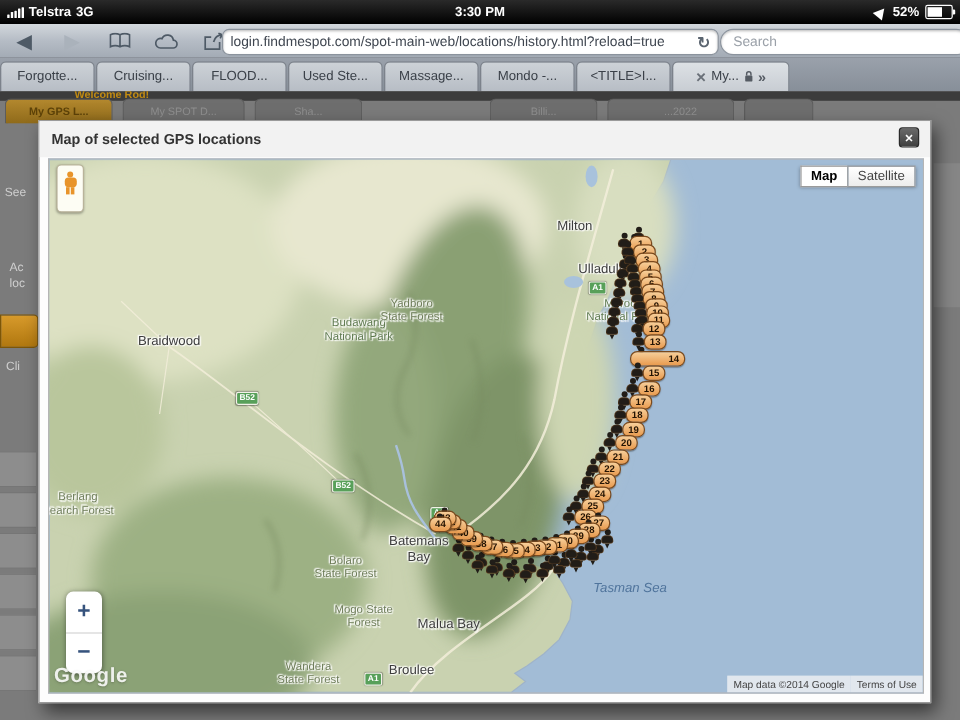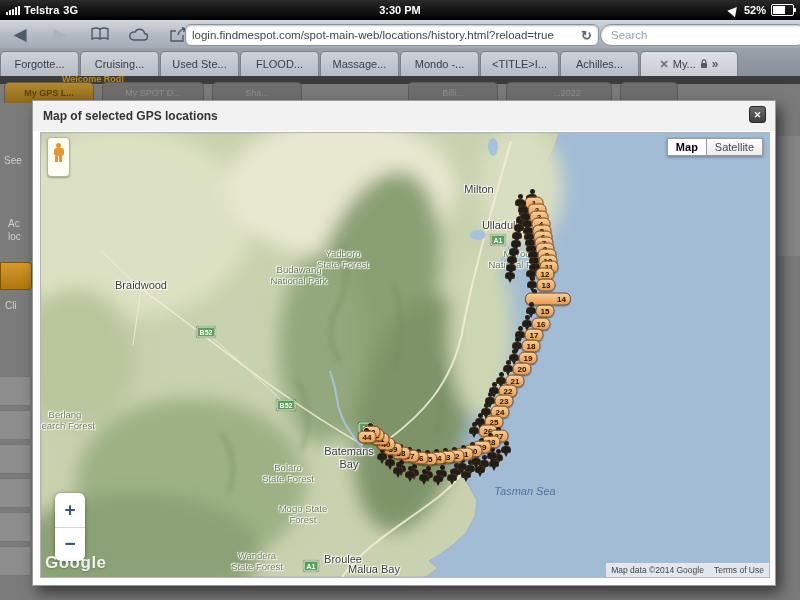--- a/index.html
+++ b/index.html
@@ -177,36 +177,33 @@
 </div>
 
 <div id="tabbar">
     <div class="btab">
       <div>Forgotte...</div>
     </div>
     <div class="btab">
       <div>Cruising...</div>
     </div>
     <div class="btab">
+      <div>FLOOD...</div>
+    </div>
+    <div class="btab">
       <div>Used Ste...</div>
-    </div>
-    <div class="btab">
-      <div>FLOOD...</div>
     </div>
     <div class="btab">
       <div>Massage...</div>
     </div>
     <div class="btab">
       <div>Mondo -...</div>
     </div>
     <div class="btab">
       <div>&lt;TITLE&gt;I...</div>
-    </div>
-    <div class="btab">
-      <div>Achilles...</div>
     </div>
     <div class="btab active">
       <div class="closex">✕</div>
       <div>My...</div>
       <span>
         <svg width="8" height="10" viewBox="0 0 8 10">
           <rect x="1" y="4" width="6" height="5" rx="1" fill="#555b63"></rect>
           <path d="M2.2,4 V2.6 a1.8,1.8 0 0 1 3.6,0 V4" fill="none" stroke="#555b63" stroke-width="1.2"></path>
         </svg>
       </span>
@@ -320,21 +317,21 @@
       <div class="maplabel park" style="left: 258px; top: 143px;">Budawang
 National Park</div>
       <div class="maplabel forest" style="left: 302px; top: 127px;">Yadboro
 State Forest</div>
       <div class="maplabel forest" style="left: 24px; top: 288px;">Berlang
 Search Forest</div>
       <div class="maplabel forest" style="left: 247px; top: 341px;">Bolaro
 State Forest</div>
       <div class="maplabel forest" style="left: 262px; top: 382px;">Mogo State
 Forest</div>
-      <div class="maplabel town" style="left: 333px; top: 388px; margin-top: 48px;">Malua Bay</div>
+      <div class="maplabel town" style="left: 333px; top: 388px;">Malua Bay</div>
       <div class="maplabel forest" style="left: 216px; top: 429px;">Wandera
 State Forest</div>
       <div class="maplabel town" style="left: 302px; top: 426px; text-align: right;">Broulee</div>
       <div class="maplabel town" style="left: 308px; top: 325px;">Batemans
 Bay</div>
       <div class="maplabel sea" style="left: 484px; top: 358px;">Tasman Sea</div>
       <div class="shield" style="left: 457px; top: 107px;">A1</div>
       <div class="shield" style="left: 165px; top: 199px;">B52</div>
       <div class="shield" style="left: 245px; top: 272px;">B52</div>
       <div class="shield" style="left: 325px; top: 295px;">A1</div>

